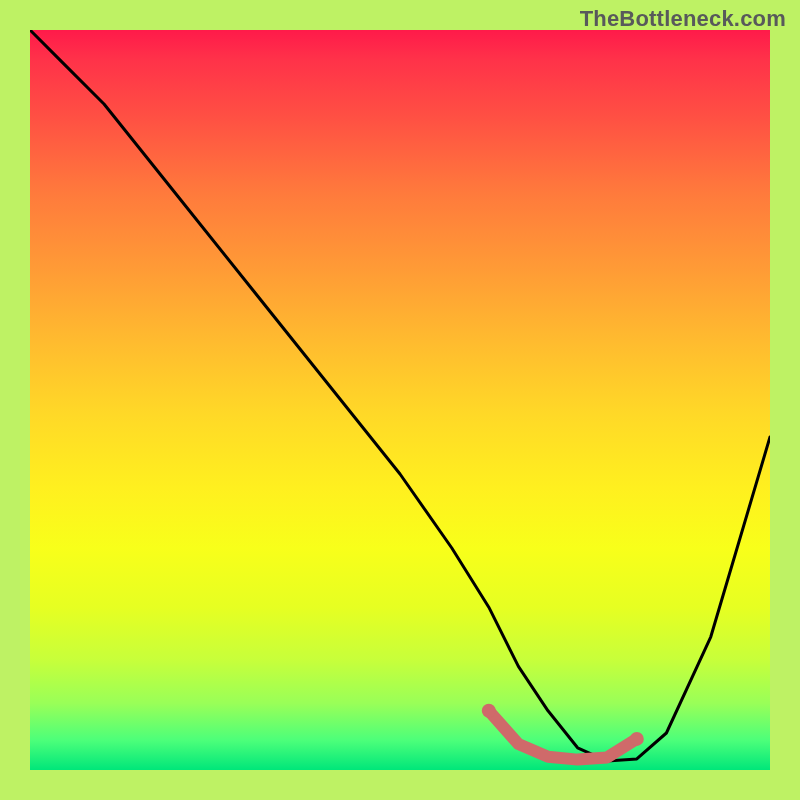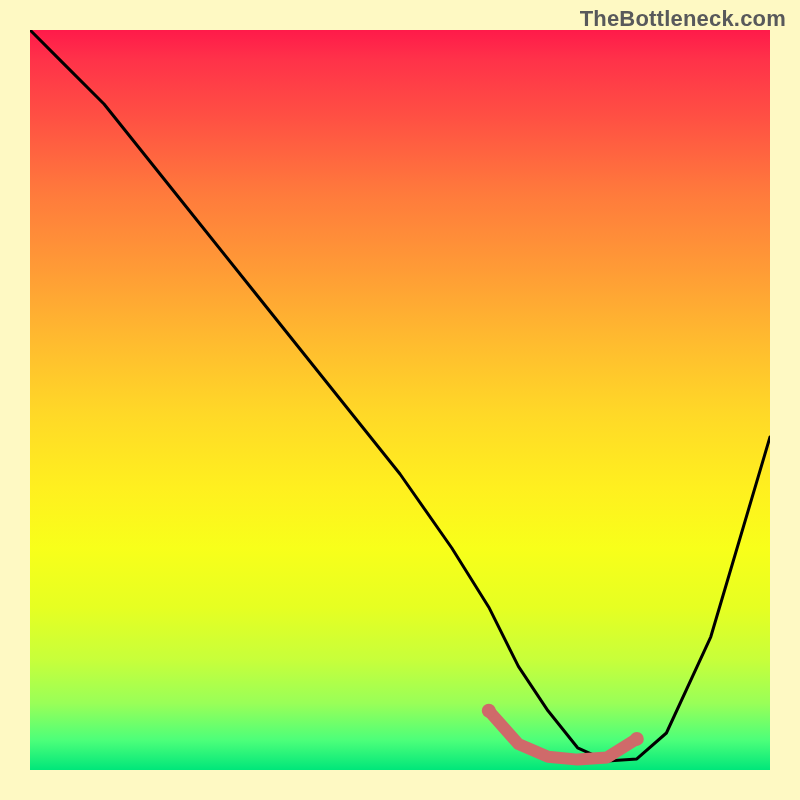--- a/index.html
+++ b/index.html
@@ -1,21 +1,21 @@
 <!DOCTYPE html>
 <html><head>
 <meta charset="utf-8">
 <style>
   * { margin: 0; padding: 0; box-sizing: border-box; }
   html, body { width: 800px; height: 800px; overflow: hidden; background: #000; }
   .stage {
     position: relative;
     width: 800px;
     height: 800px;
-    background: #fef9c3;
+    background: #bef264;
   }
   .watermark {
     position: absolute;
     top: 6px;
     right: 14px;
     font-family: Arial, Helvetica, sans-serif;
     font-size: 22px;
     font-weight: 600;
     color: #58595b;
     letter-spacing: 0.2px;

